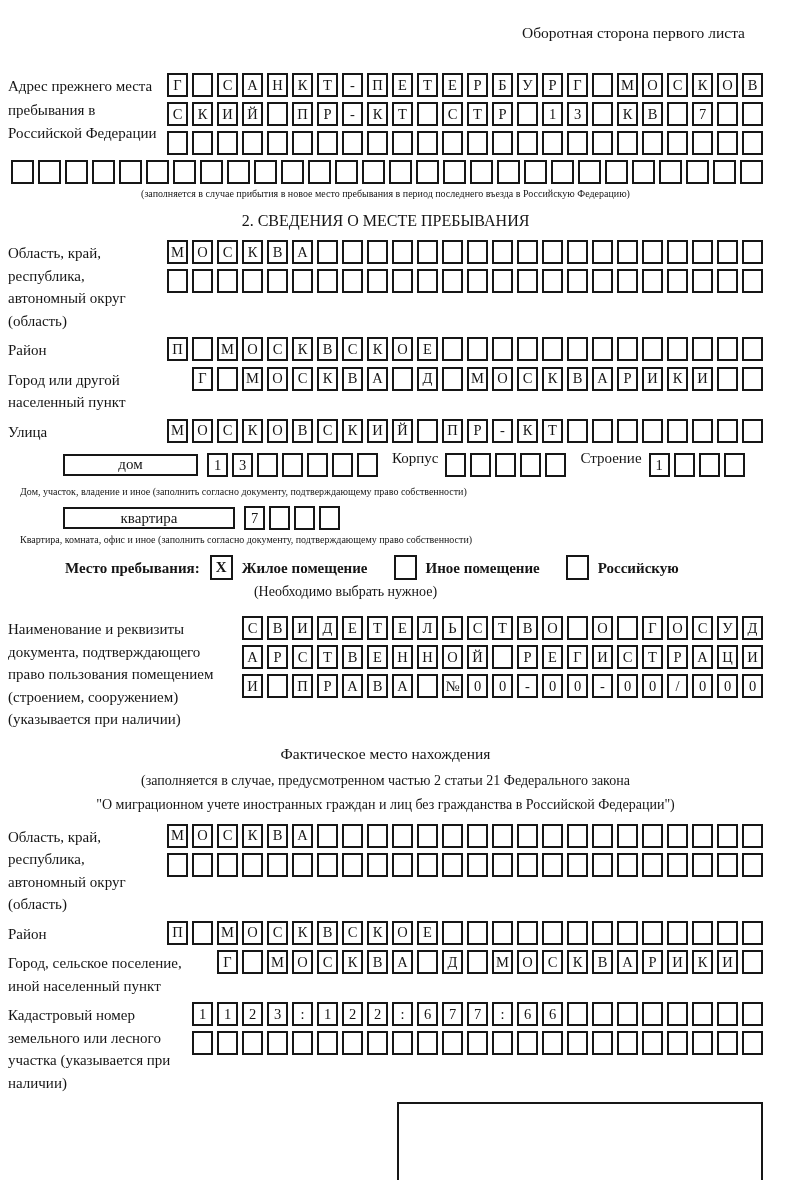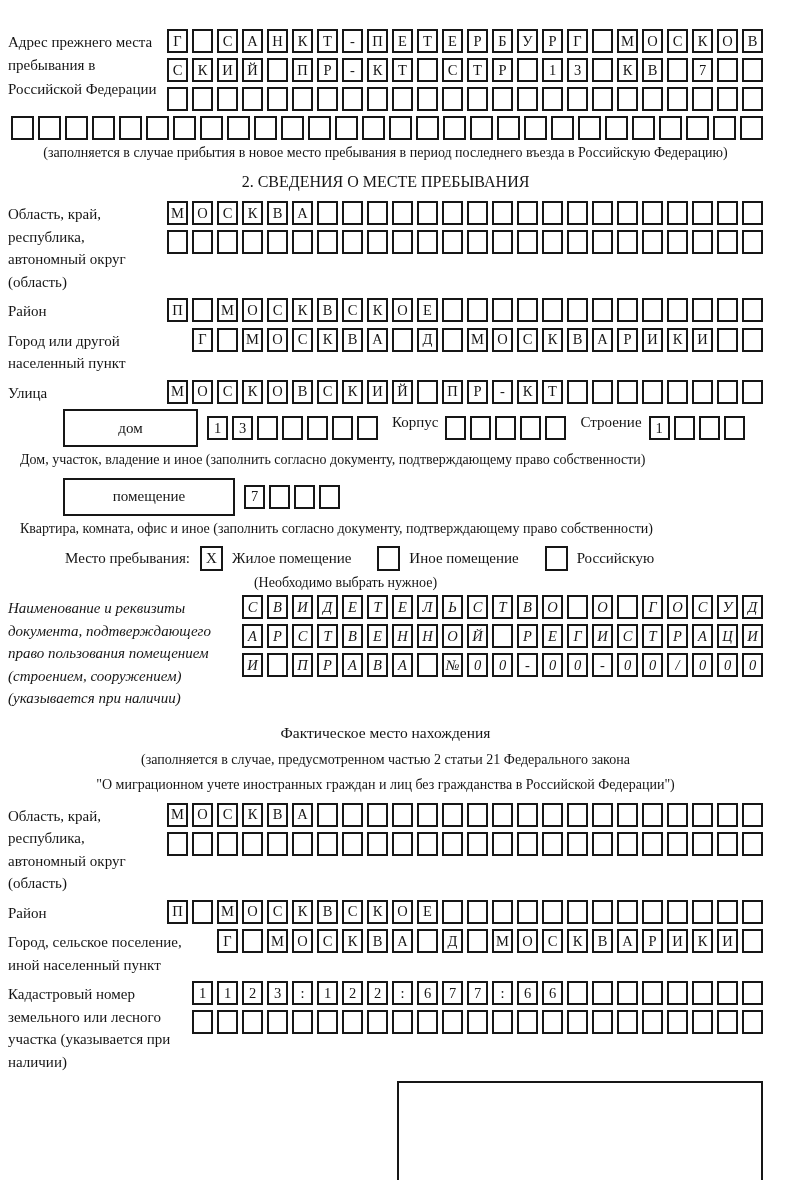--- a/index.html
+++ b/index.html
@@ -24,59 +24,60 @@
 
   .formrow{display:flex;align-items:flex-start;margin-bottom:5px;}
   .formrow .label{flex:1;padding:2px 8px 0 0;line-height:1.5;}
   .formrow .rows{display:flex;flex-direction:column;gap:5px;align-items:flex-end;margin-left:auto;}
 
   .prev-section{display:flex;margin-top:29px;}
   .prev-section .label{flex:1;padding:2px 8px 0 0;line-height:1.55;}
   .prev-section .rows{display:flex;flex-direction:column;gap:5px;align-items:flex-end;margin-left:auto;}
   .fullrow-wrap{margin-top:5px;}
 
-  .caption{font-size:14px;text-align:center;margin:3px 0 7px 0;}
+  .caption{font-size:10px;text-align:center;margin:3px 0 7px 0;}
   .section-title{font-weight:normal;text-align:center;font-size:16px;margin:6px 0 8px 0;}
 
   .dom-row{display:flex;align-items:center;margin:1px 0 2px 55px;}
   .namedbox{
     display:inline-flex;align-items:center;justify-content:center;
-    height:38px;border:2px solid #161616;box-sizing:border-box;font-size:15px;
+    height:22px;border:2px solid #161616;box-sizing:border-box;font-size:15px;
   }
   .namedbox--dom{width:135px;margin-right:9px;}
   .namedbox--kvartira{width:172px;margin-right:9px;}
   .inline-label{margin:0 7px 12px 14px;}
   .kvartira-row{display:flex;align-items:center;margin:2px 0 2px 55px;}
   .caption--left{text-align:left;margin-left:12px;}
 
-  .mesto-row{display:flex;align-items:center;margin:7px 0 2px 57px;}
+  .mesto-row{display:flex;align-items:flex-end;margin:7px 0 2px 57px;font-weight:bold;}
   .mesto-row .mesto-label{margin-right:10px;}
   .checkbox{
     display:inline-flex;align-items:center;justify-content:center;
     width:23px;height:25px;border:2px solid #161616;box-sizing:border-box;
     font-size:15px;flex:0 0 auto;
   }
   .opt-label{margin:0 26px 0 9px;}
   .mesto-caption{font-size:14px;text-align:center;padding-right:80px;margin:2px 0 0 0;}
 
-  .doc-block{margin-top:2px;font-style:italic;}
+  .doc-block{margin-top:14px;}
 
   .fact-title{font-weight:normal;text-align:center;font-size:15.5px;margin:12px 0 6px 0;}
   .fact-sub{font-size:14px;text-align:center;margin:0 0 4px 0;}
   .fact-sub--last{margin-bottom:8px;}
 
   .stamp-area{display:flex;justify-content:flex-end;margin-top:8px;}
   .stamp-col{width:378px;}
   .stamp-box{width:366px;height:175px;border:2px solid #161616;box-sizing:border-box;margin-left:12px;}
 </style>
 </head>
 <body>
 
 <div class="content">
 
+  <div class="backside-note">Оборотная сторона первого листа</div>
 
   <div class="prev-section">
     <div class="label">Адрес прежнего места пребывания в Российской Федерации</div>
     <div class="rows">
       <div class="cellrow">
           <span class="cell">Г</span>
           <span class="cell"></span>
           <span class="cell">С</span>
           <span class="cell">А</span>
           <span class="cell">Н</span>
@@ -366,21 +367,21 @@
     <span class="cells">
         <span class="cell">1</span>
         <span class="cell"></span>
         <span class="cell"></span>
         <span class="cell"></span>
       </span>
   </div>
   <div class="caption caption--left">Дом, участок, владение и иное (заполнить согласно документу, подтверждающему право собственности)</div>
 
   <div class="kvartira-row">
-    <span class="namedbox namedbox--kvartira">помещение</span>
+    <span class="namedbox namedbox--kvartira">квартира</span>
     <span class="cells">
         <span class="cell">7</span>
         <span class="cell"></span>
         <span class="cell"></span>
         <span class="cell"></span>
       </span>
   </div>
   <div class="caption caption--left">Квартира, комната, офис и иное (заполнить согласно документу, подтверждающему право собственности)</div>
 
   <div class="mesto-row">

